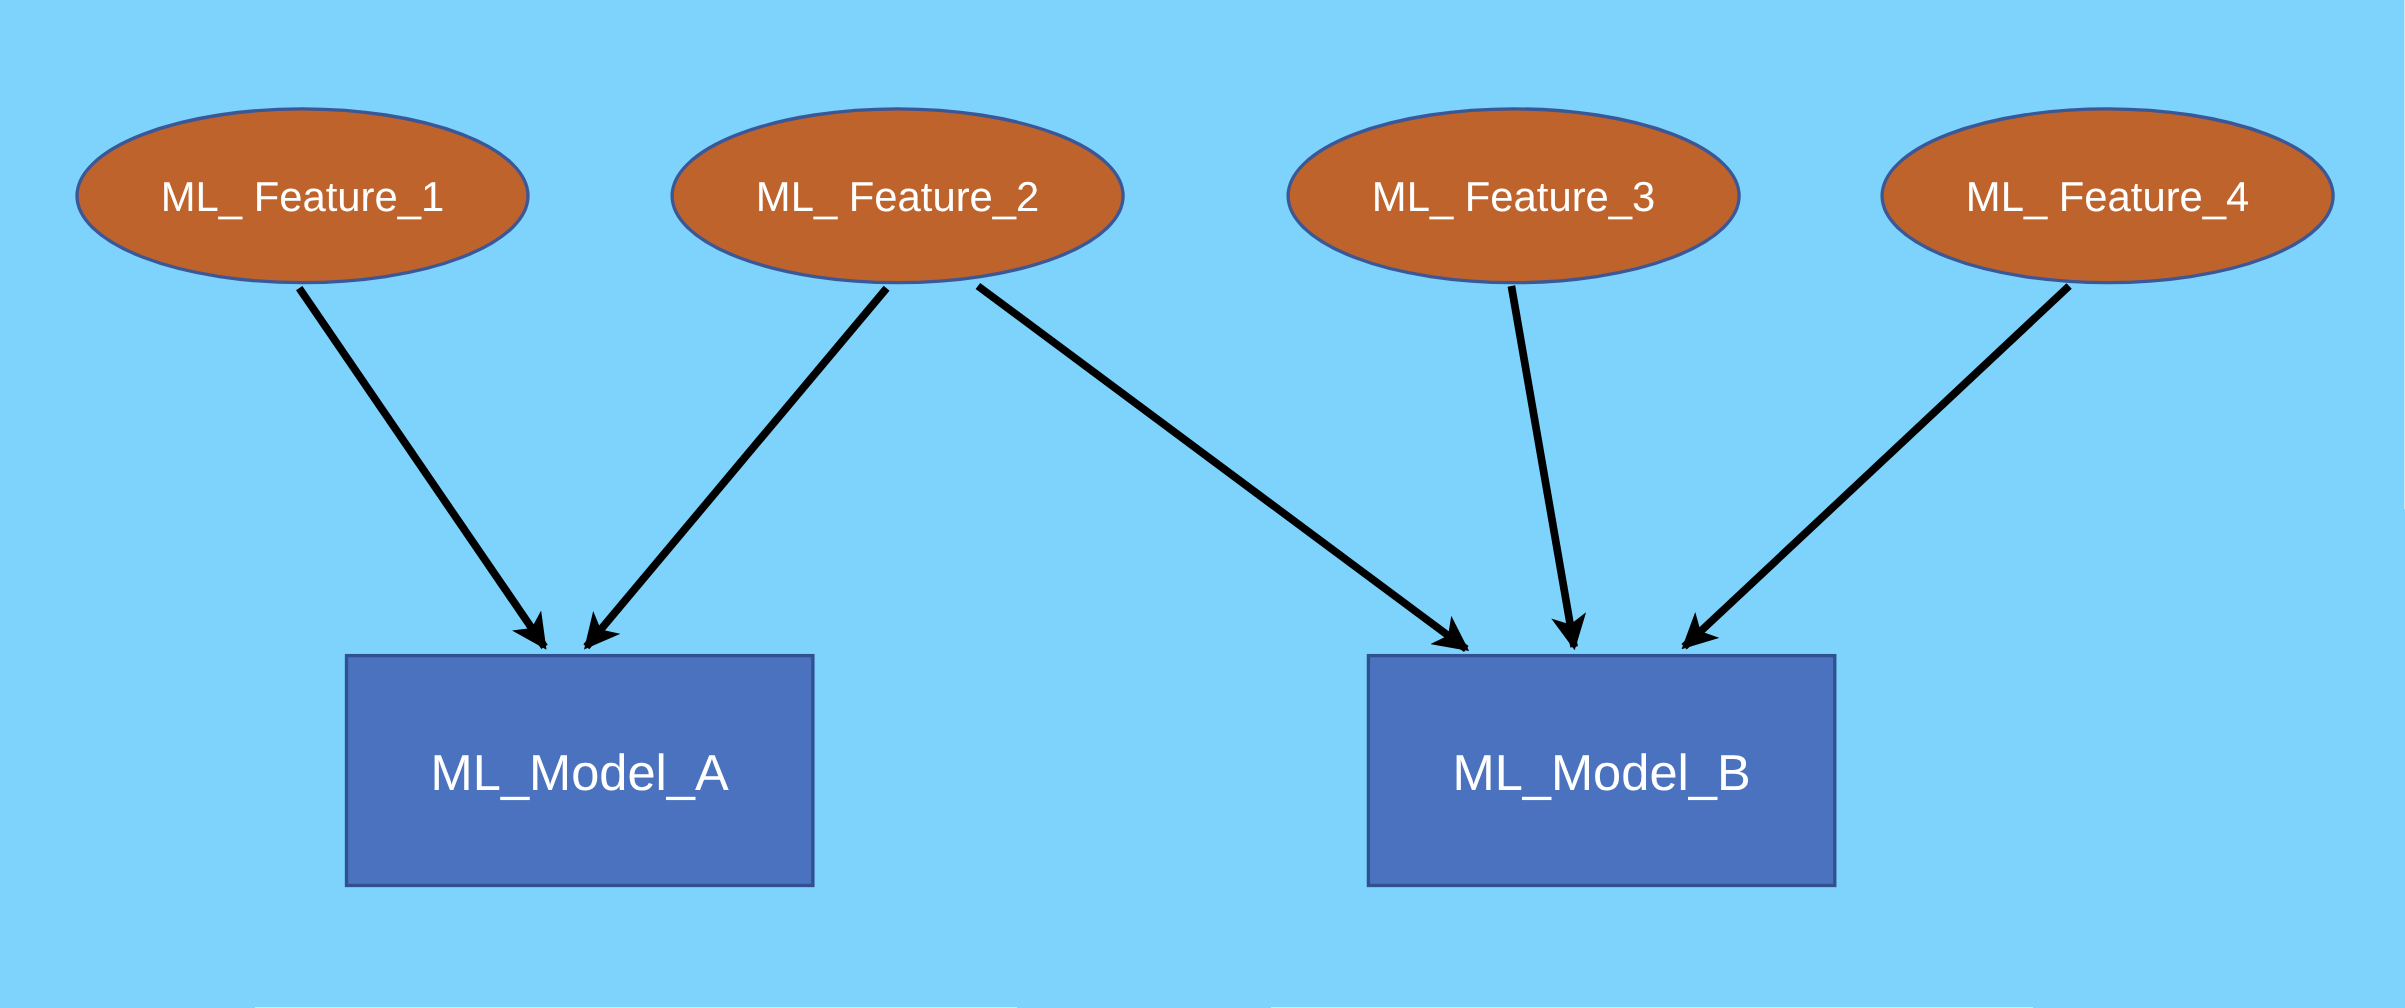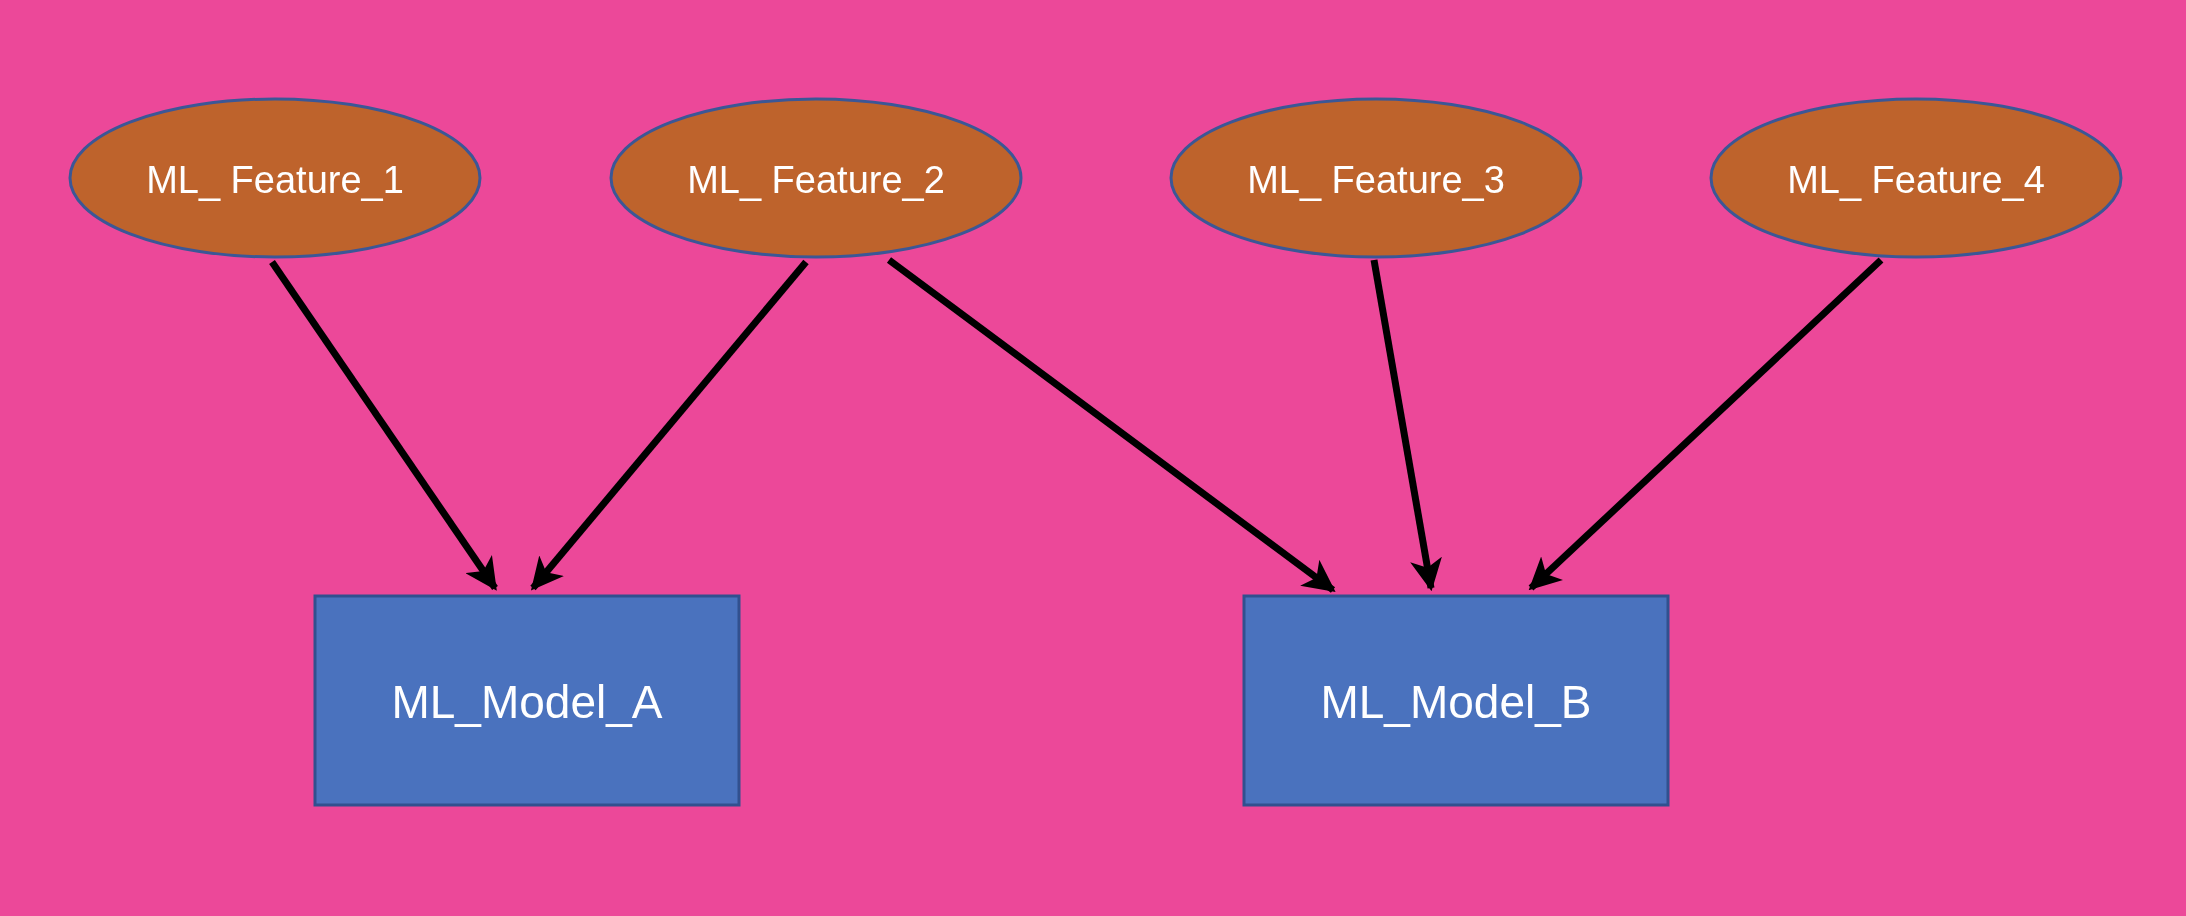--- a/index.html
+++ b/index.html
@@ -4,21 +4,21 @@
 <style>
   html, body {
     margin: 0;
     padding: 0;
     background: #ffffff;
   }
   .stage {
     position: relative;
     width: 2186px;
     height: 916px;
-    background: #ec4899;
+    background: #7dd3fc;
     overflow: hidden;
   }
   svg {
     display: block;
     font-family: "Liberation Sans", sans-serif;
   }
   .node-label {
     text-anchor: middle;
     dominant-baseline: central;
     font-family: "Liberation Sans", sans-serif;

